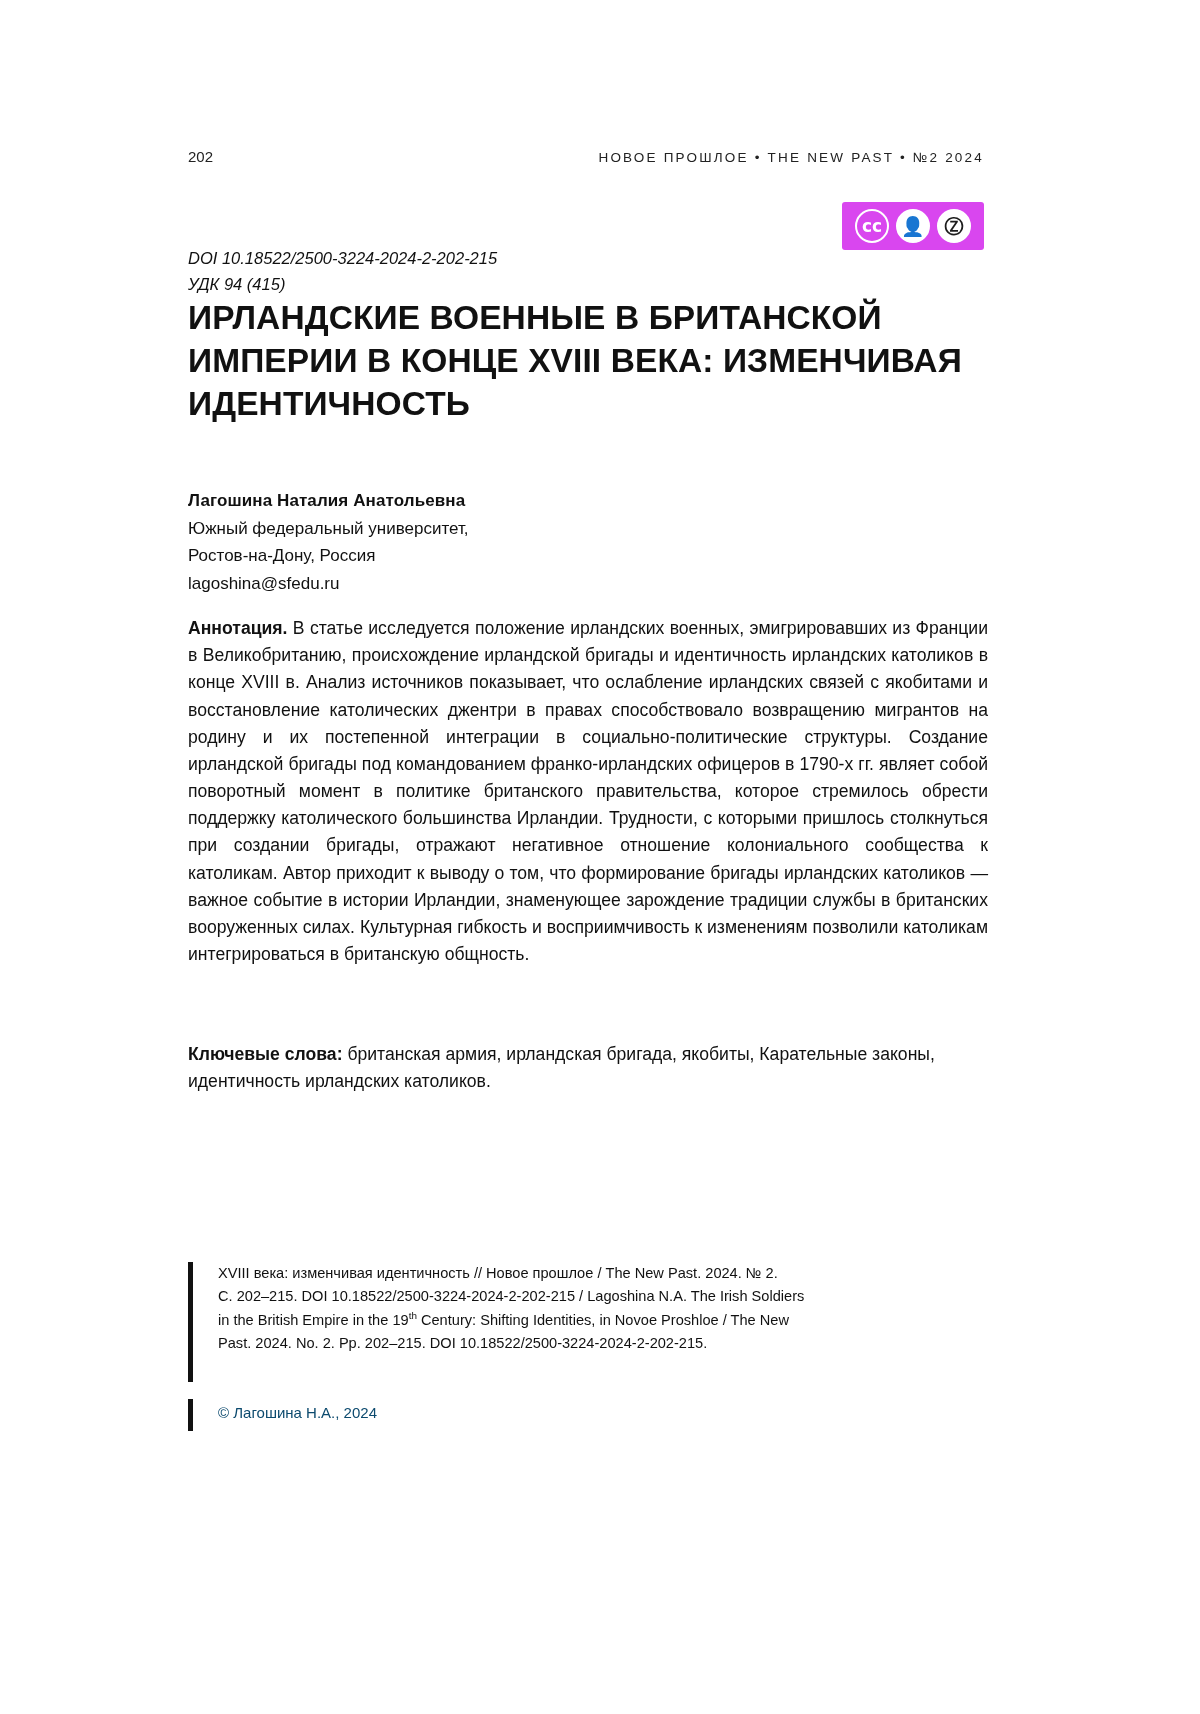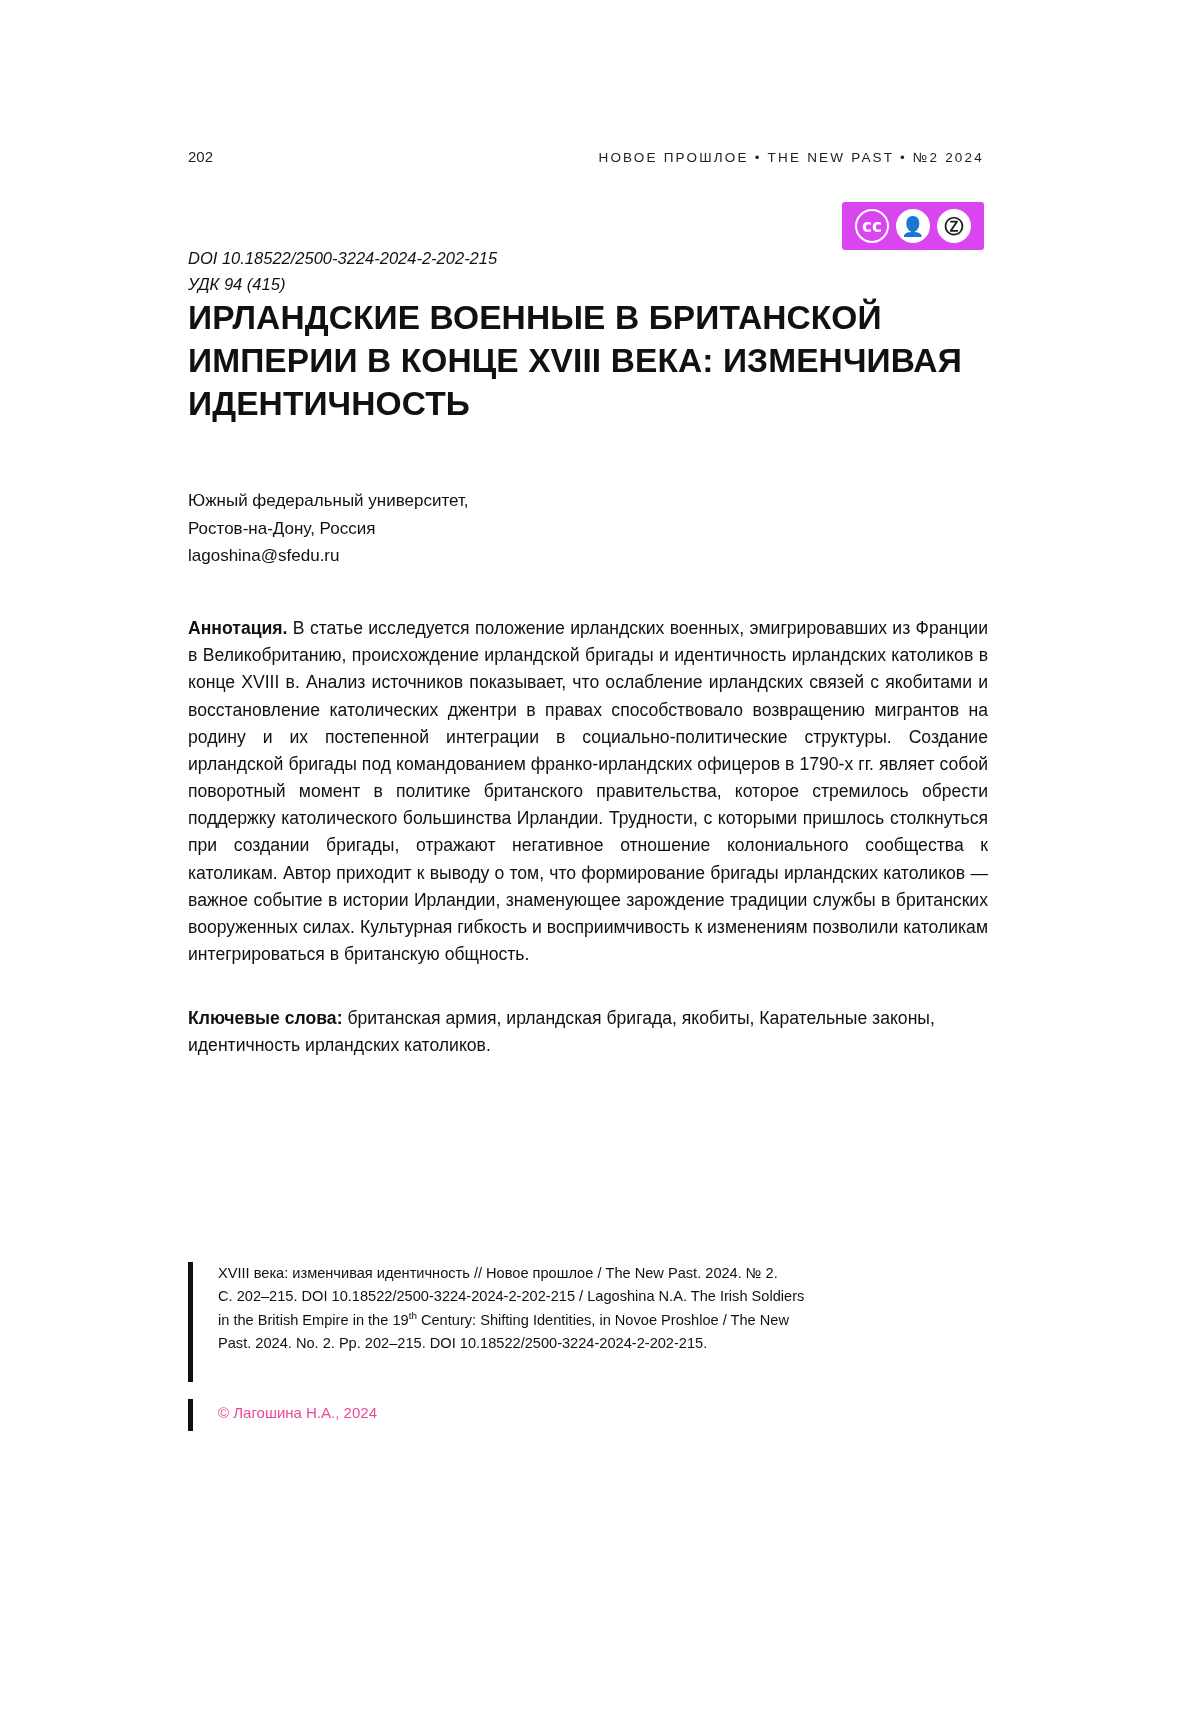--- a/index.html
+++ b/index.html
@@ -147,21 +147,21 @@
     font-size: 17.6px;
     line-height: 1.545;
     text-align: justify;
     color: #111;
   }
   .abstract b { font-weight: bold; }
 
   
   .keywords {
     position: absolute;
-    top: 1005px;
+    top: 1041px;
     left: 0;
     width: 800px;
     font-size: 17.6px;
     line-height: 1.545;
     color: #111;
   }
   .keywords b { font-weight: bold; }
 
   
   .footer {
@@ -184,21 +184,21 @@
     font-size: 14.6px;
     line-height: 1.58;
     color: #111;
   }
   .footer .copy-text {
     position: absolute;
     top: 140px;
     left: 30px;
     font-size: 15px;
     line-height: 1.5;
-    color: #ec4899;
+    color: #0c4a6e;
   }
   sup { font-size: 0.68em; vertical-align: super; }
 </style>
 </head>
 <body>
 
 <div class="page">
   <div class="content">
 
     <div class="runhead">
@@ -223,20 +223,21 @@
       <span class="cc-col">
         <span class="ring filled">
           <span class="glyph">Ⓩ</span>
         </span>
       </span>
     </div>
 
     <h1 class="title">ИРЛАНДСКИЕ ВОЕННЫЕ В БРИТАНСКОЙ ИМПЕРИИ В КОНЦЕ XVIII ВЕКА: ИЗМЕНЧИВАЯ ИДЕНТИЧНОСТЬ</h1>
 
     <div class="author-block">
+      <div class="author-name">Лагошина Наталия Анатольевна</div>
       <div>Южный федеральный университет,</div>
       <div>Ростов-на-Дону, Россия</div>
       <div>lagoshina@sfedu.ru</div>
     </div>
 
     <div class="abstract">
       <b>Аннотация.</b><span> В статье исследуется положение ирландских военных, эмигрировавших из Франции в Великобританию, происхождение ирландской бригады и идентичность ирландских католиков в конце XVIII в. Анализ источников показывает, что ослабление ирландских связей с якобитами и восстановление католических джентри в правах способствовало возвращению мигрантов на родину и их постепенной интеграции в социально-политические структуры. Создание ирландской бригады под командованием франко-ирландских офицеров в 1790-х гг. являет собой поворотный момент в политике британского правительства, которое стремилось обрести поддержку католического большинства Ирландии. Трудности, с которыми пришлось столкнуться при создании бригады, отражают негативное отношение колониального сообщества к католикам. Автор приходит к выводу о том, что формирование бригады ирландских католиков — важное событие в истории Ирландии, знаменующее зарождение традиции службы в британских вооруженных силах. Культурная гибкость и восприимчивость к изменениям позволили католикам интегрироваться в британскую общность.</span>
     </div>
 
     <div class="keywords">

